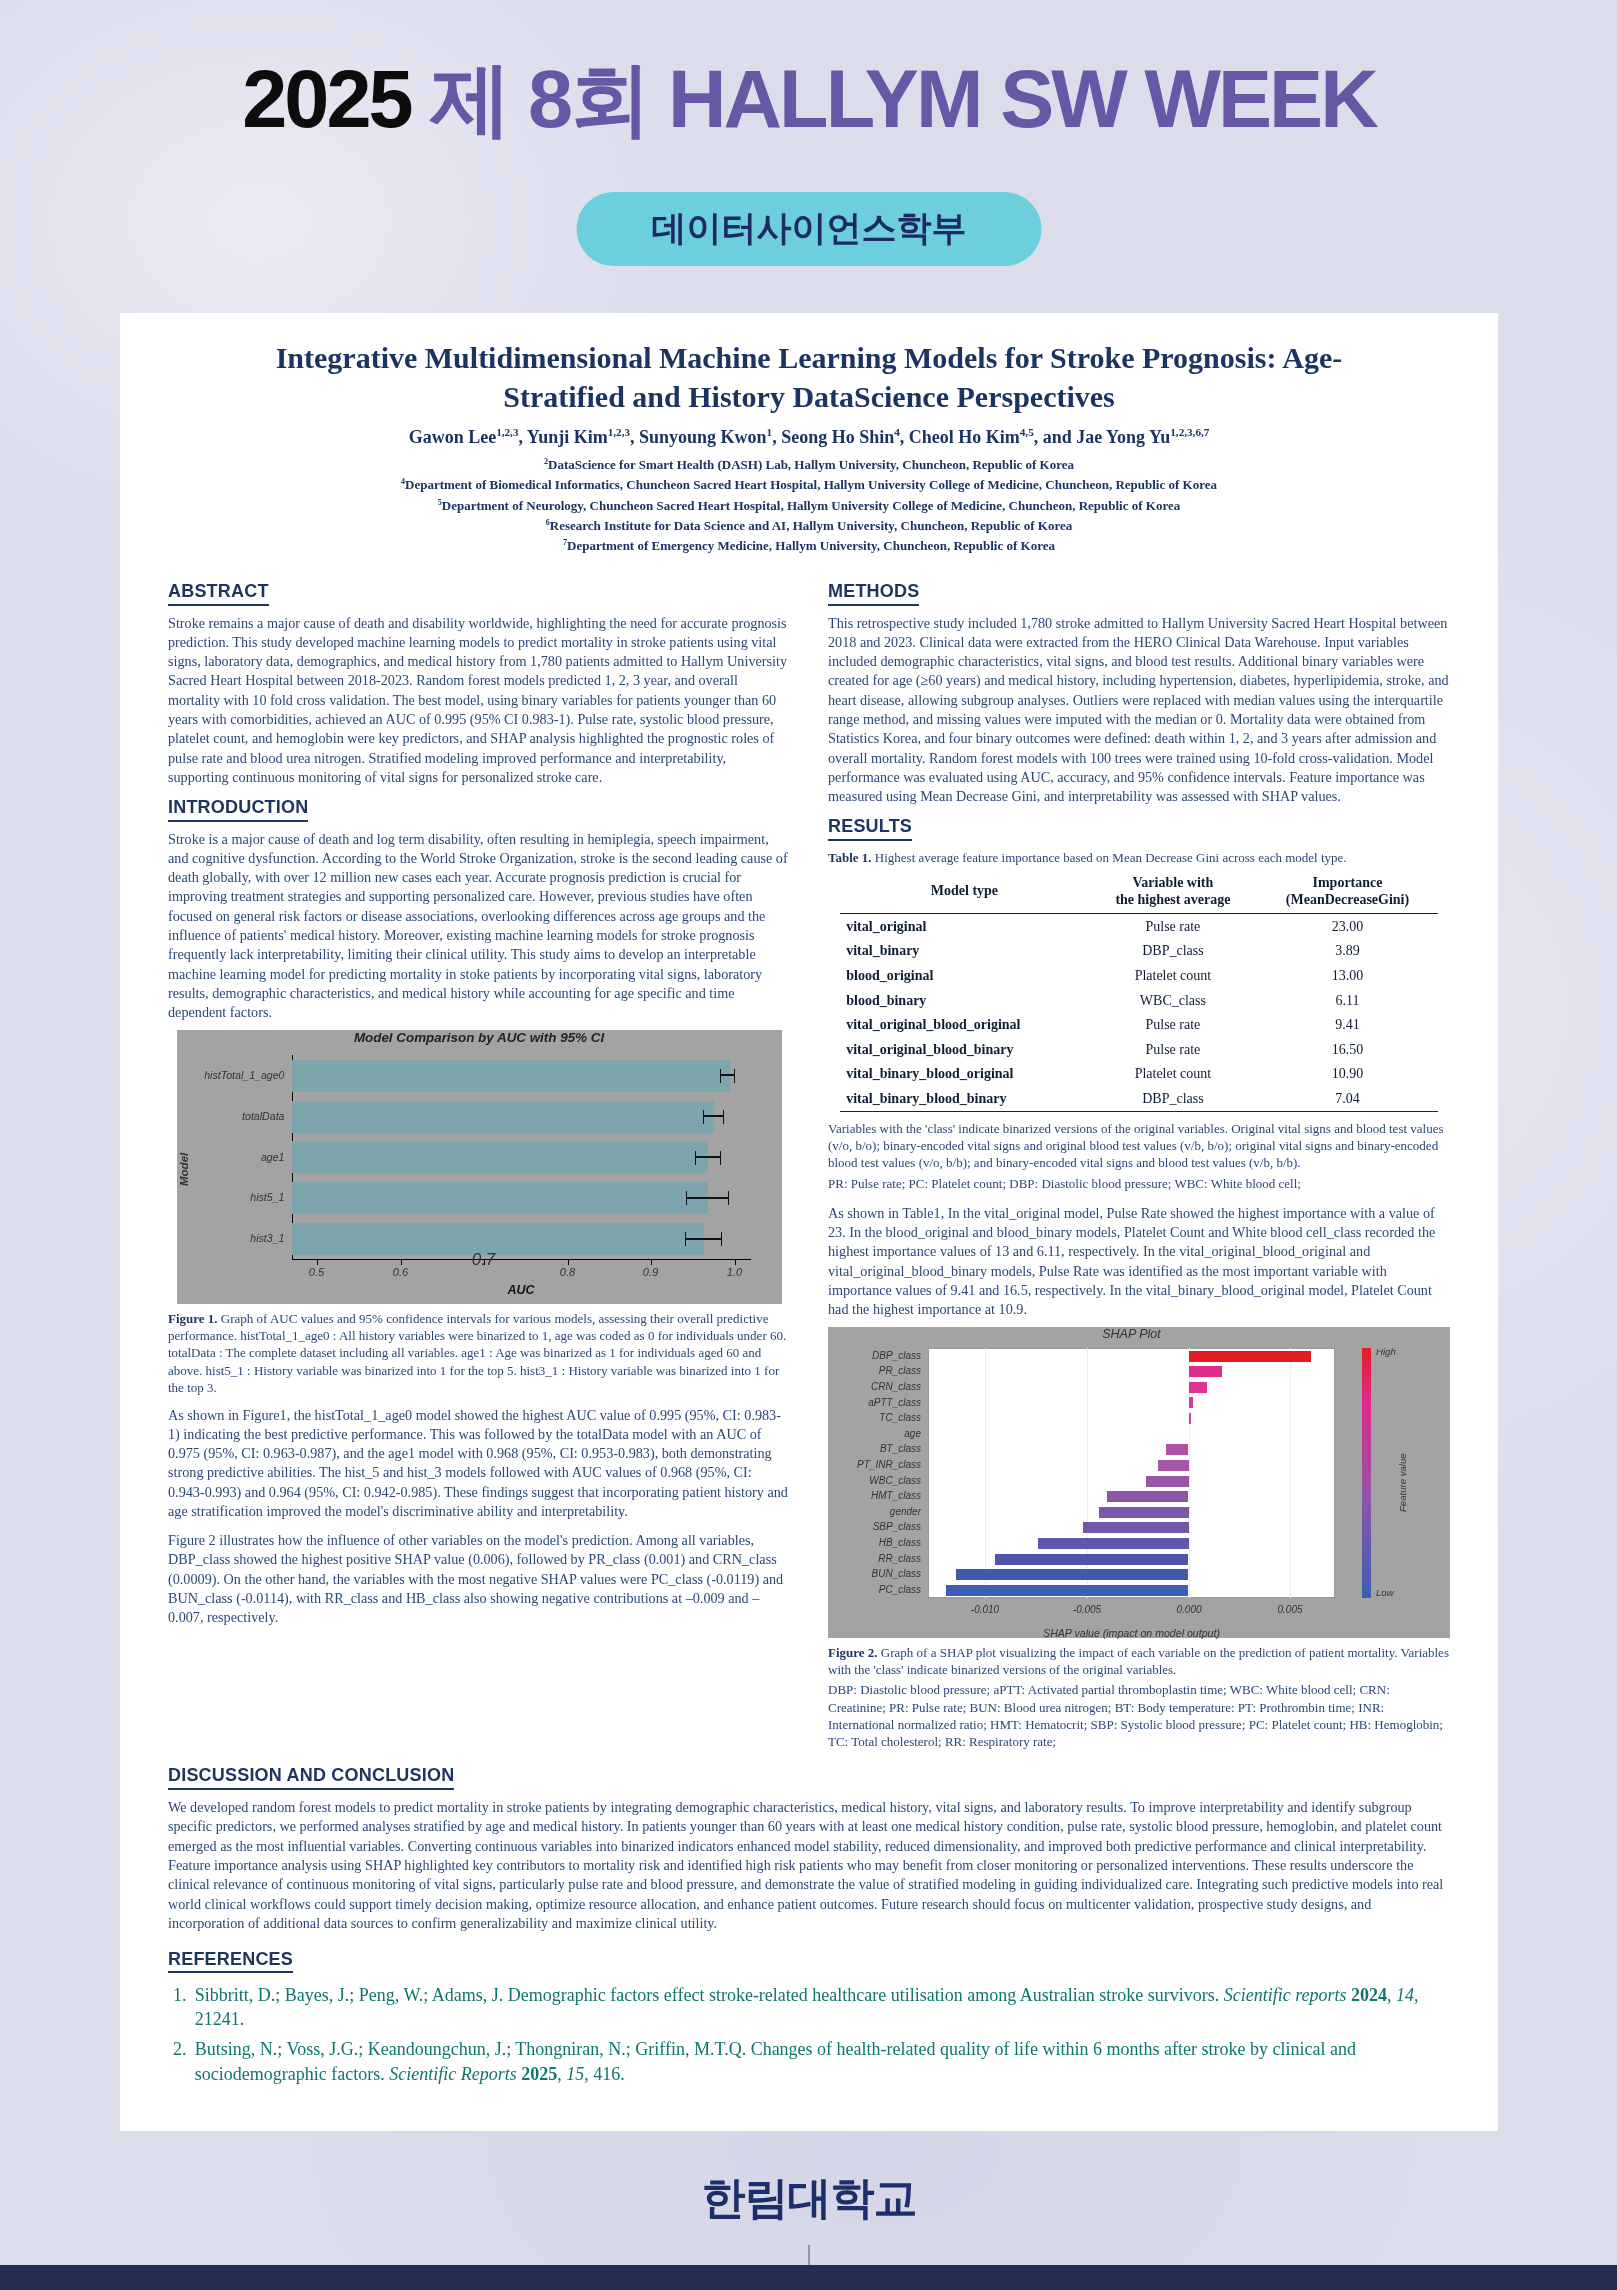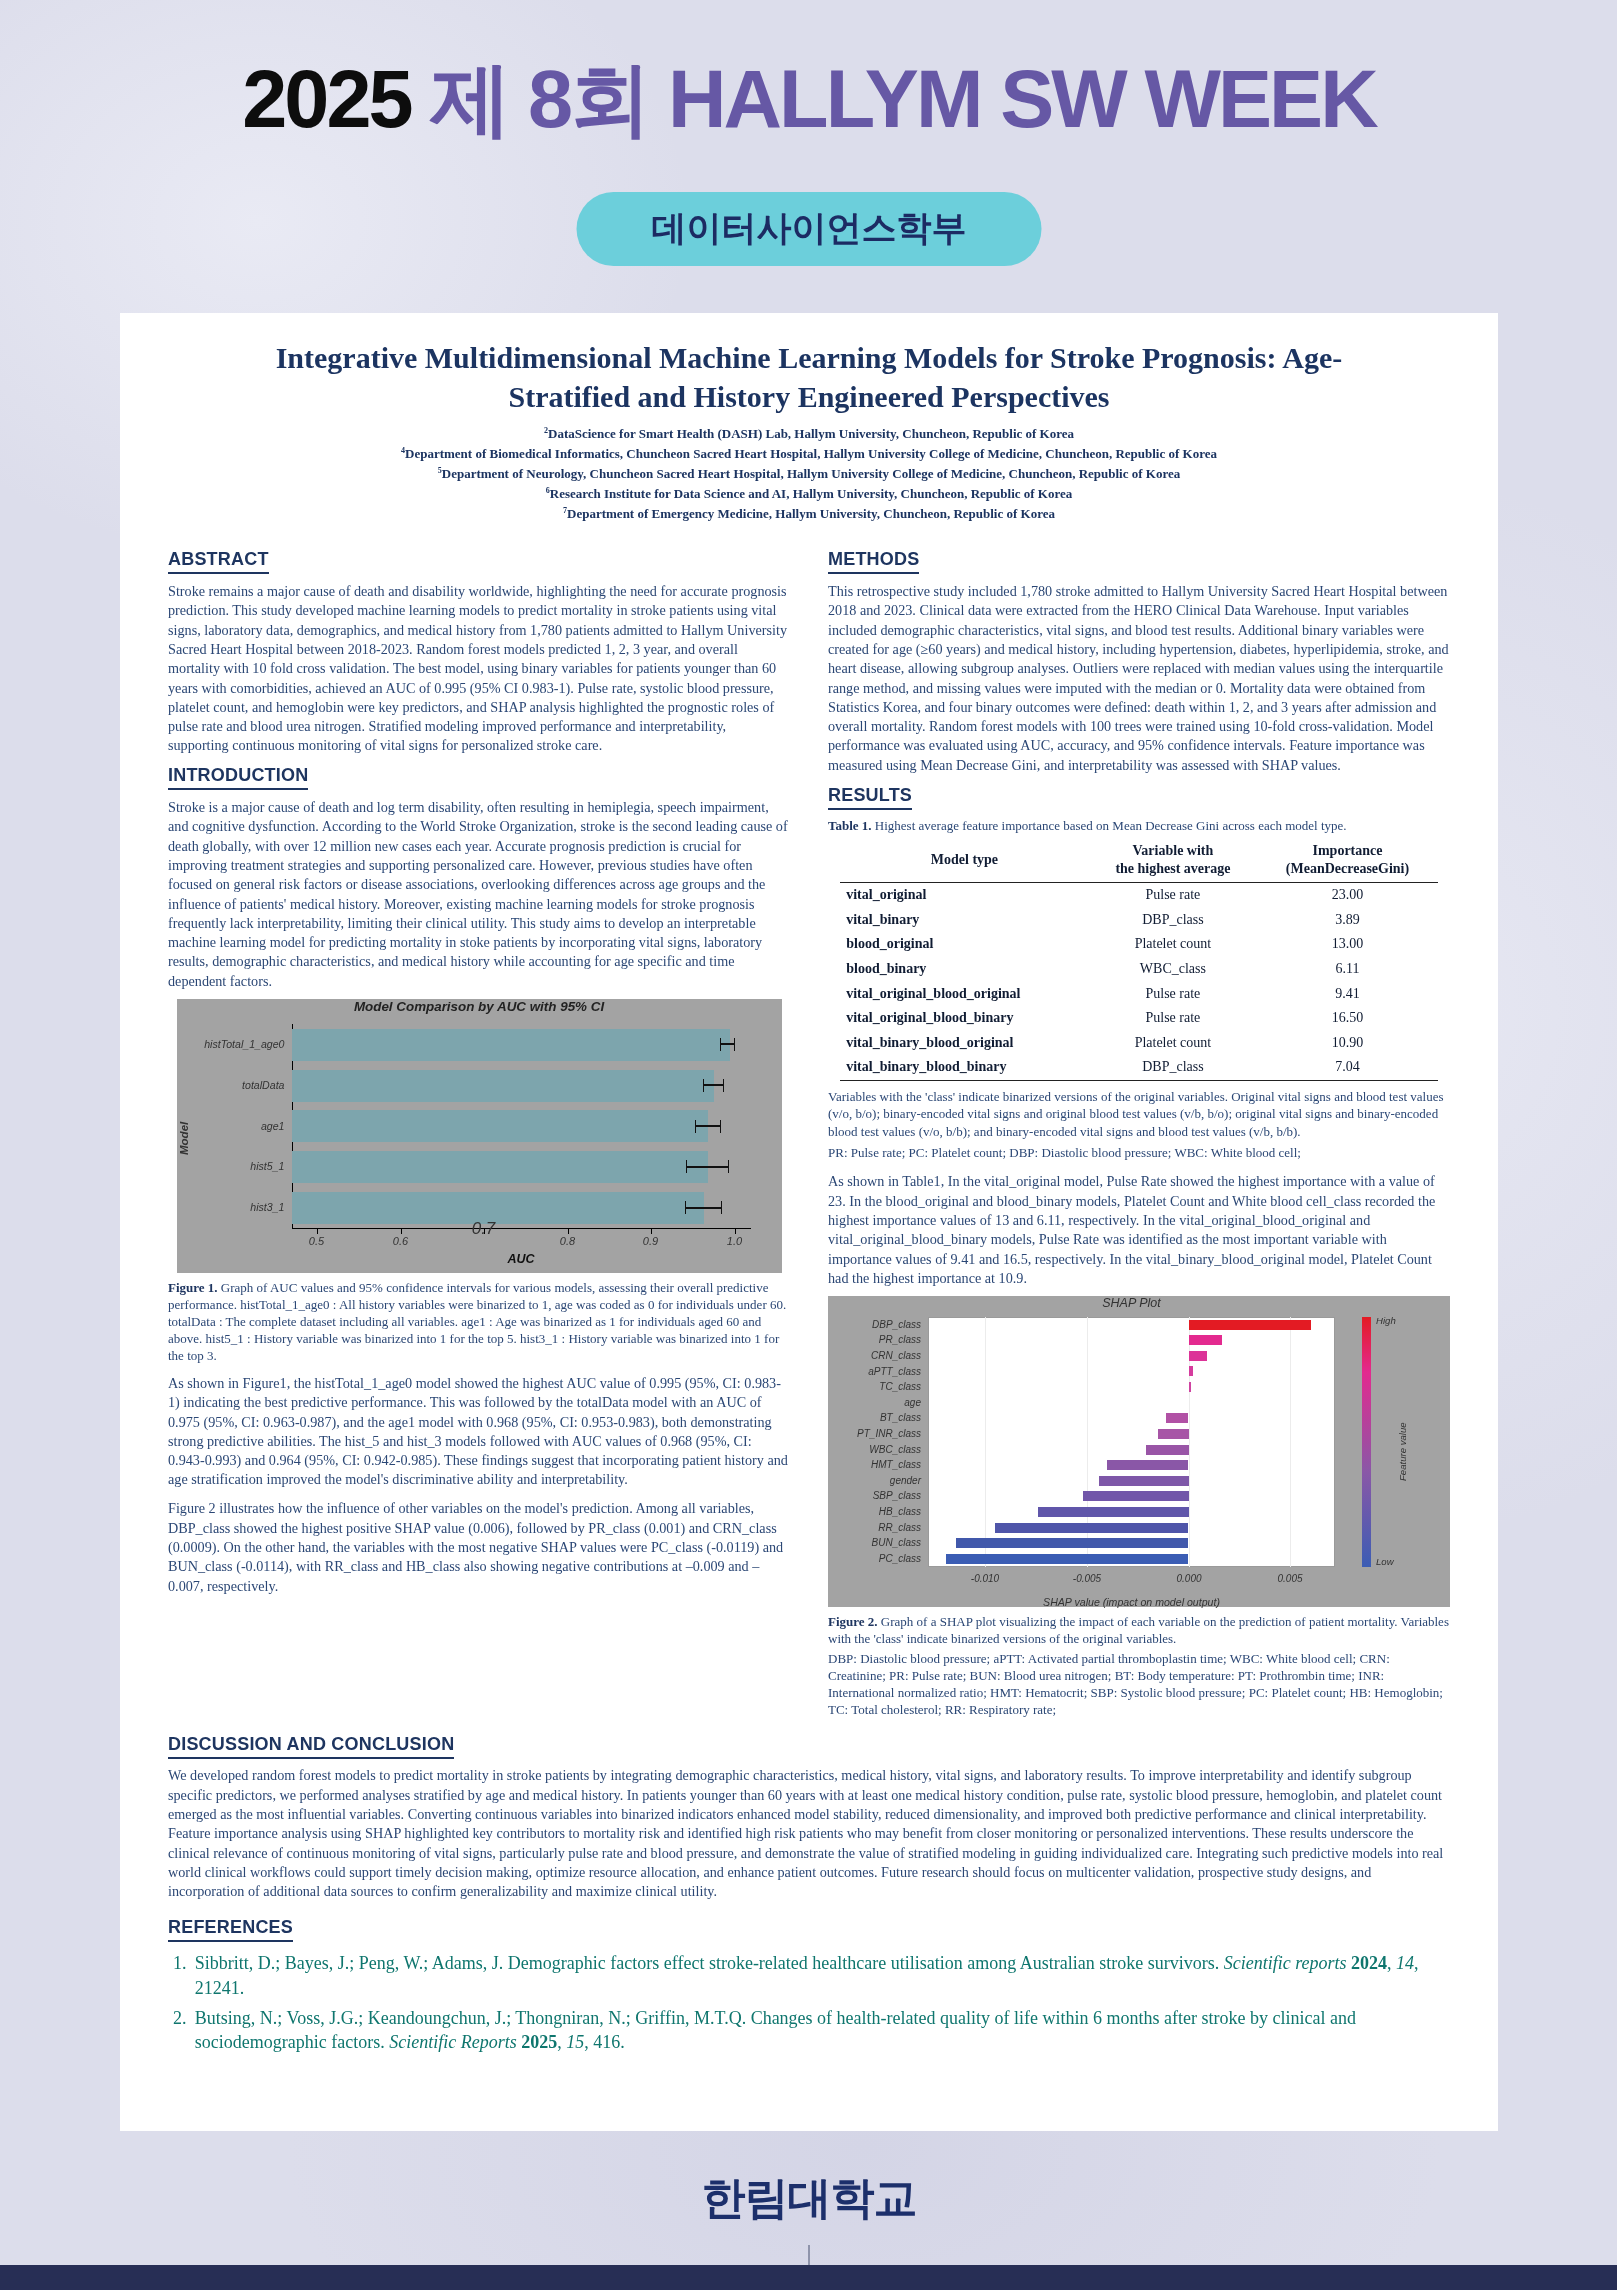--- a/index.html
+++ b/index.html
@@ -76,21 +76,22 @@
   <div class="blob blob1"></div>
   <div class="blob blob2"></div>
   <div class="blob blob3"></div>
 
   <div class="event-header">
     <span class="yr">2025</span><span class="rest"> 제 8회 HALLYM SW WEEK</span>
   </div>
   <div class="dept-badge">데이터사이언스학부</div>
 
   <div class="card">
-    <div class="paper-title">Integrative Multidimensional Machine Learning Models for Stroke Prognosis: Age-Stratified and History Engineered Perspectives</div>
+    <div class="paper-title">Integrative Multidimensional Machine Learning Models for Stroke Prognosis: Age-Stratified and History DataScience Perspectives</div>
+    <div class="authors"><span>Gawon Lee<sup>1,2,3</sup></span>, <span>Yunji Kim<sup>1,2,3</sup></span>, <span>Sunyoung Kwon<sup>1</sup></span>, <span>Seong Ho Shin<sup>4</sup></span>, <span>Cheol Ho Kim<sup>4,5</sup></span>, <span>and Jae Yong Yu<sup>1,2,3,6,7</sup></span></div>
     <div class="affiliations">
         <div><sup>2</sup>DataScience for Smart Health (DASH) Lab, Hallym University, Chuncheon, Republic of Korea</div>
         <div><sup>4</sup>Department of Biomedical Informatics, Chuncheon Sacred Heart Hospital, Hallym University College of Medicine, Chuncheon, Republic of Korea</div>
         <div><sup>5</sup>Department of Neurology, Chuncheon Sacred Heart Hospital, Hallym University College of Medicine, Chuncheon, Republic of Korea</div>
         <div><sup>6</sup>Research Institute for Data Science and AI, Hallym University, Chuncheon, Republic of Korea</div>
         <div><sup>7</sup>Department of Emergency Medicine, Hallym University, Chuncheon, Republic of Korea</div>
       </div>
 
     <div class="columns">
       <div class="col">

